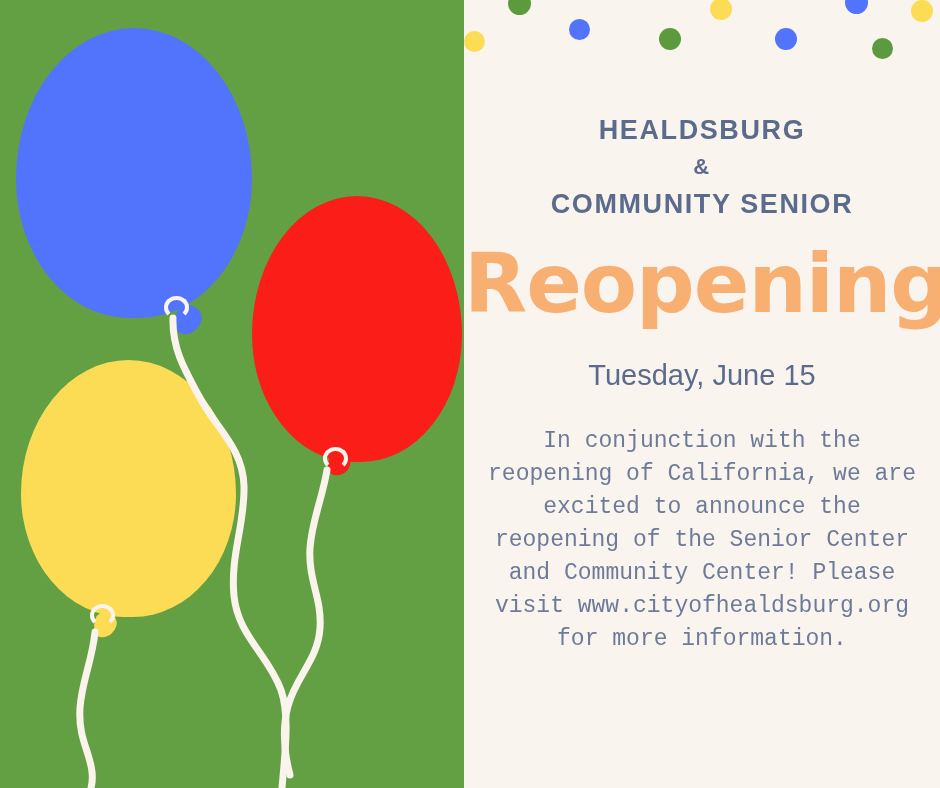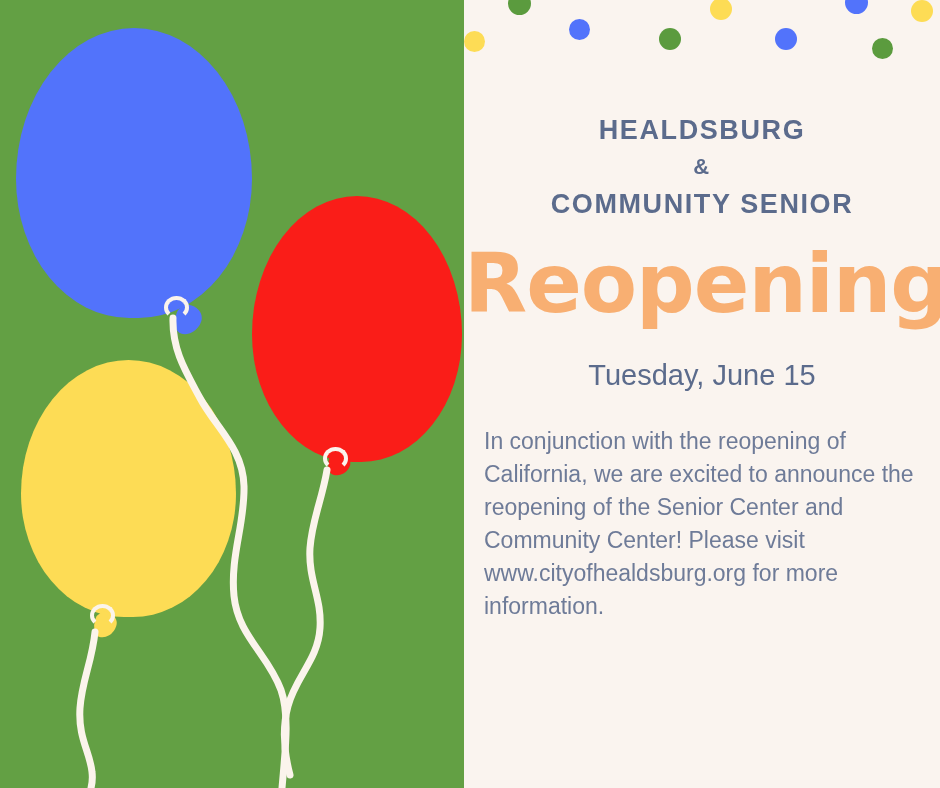--- a/index.html
+++ b/index.html
@@ -112,23 +112,25 @@
     text-align: center;
     color: #5B6B8C;
     font-size: 29px;
     line-height: 40px;
   }
 
   #body-copy {
     position: absolute;
     left: 20px; top: 425px;
     width: 436px;
+    text-align: center;
     color: #6E7B98;
     font-size: 23px;
     line-height: 33px;
+    font-family: Liberation Mono, monospace;
   }
 </style>
 </head>
 <body>
 
 <div id="poster">
 
   <div id="art-panel">
 
     <div class="balloon" id="balloon-blue"></div>

